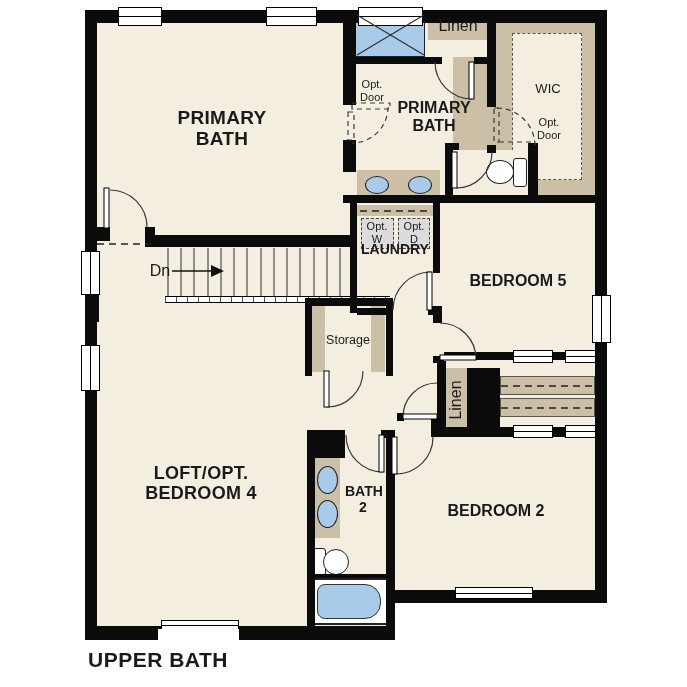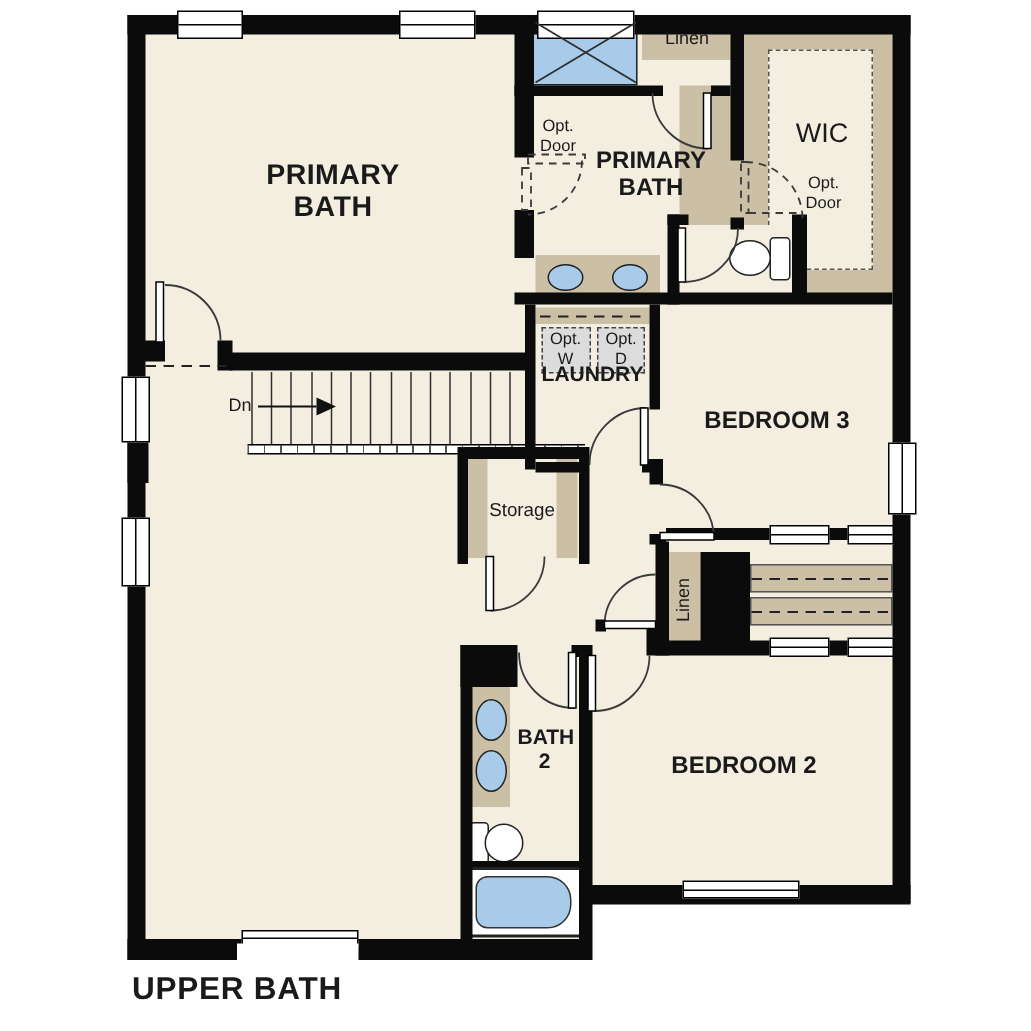--- a/index.html
+++ b/index.html
@@ -11,21 +11,21 @@
   .tan{position:absolute;background:#cbbfa5;}
   .win{position:absolute;background:#ffffff;border:1px solid #000;}
   .win i{position:absolute;background:#000;display:block;}
   .win.h i{left:0;right:0;top:45%;height:1px;}
   .win.v i{top:0;bottom:0;left:45%;width:1px;}
   .sink{position:absolute;background:#a9cbea;border:1.5px solid #222;border-radius:50%;}
   .lbl{position:absolute;transform:translate(-50%,-50%);text-align:center;line-height:1.12;white-space:pre-line;}
   .room-lg{font-weight:bold;font-size:19px;letter-spacing:.3px;}
   .room-md{font-weight:bold;font-size:16px;}
   .room-sm{font-weight:bold;font-size:14px;}
-  .small{font-size:12px;}
+  .small{font-size:16px;}
   .tiny{font-size:11px;line-height:1.15;}
   .vert{writing-mode:vertical-rl;transform:translate(-50%,-50%) rotate(180deg);}
   .graybox{position:absolute;background:#dcdcdc;border:1.5px dashed #444;box-sizing:border-box;}
   .dashedbox{position:absolute;border:1.5px dashed #555;box-sizing:border-box;}
   .shelf{position:absolute;background:#cbbfa5;border:1px solid #555;box-sizing:border-box;}
   .white{position:absolute;background:#fff;}
   .fix{position:absolute;background:#fff;border:1.6px solid #222;box-sizing:border-box;}
   .railing{position:absolute;height:7px;border-top:1.6px solid #000;border-bottom:1.6px solid #000;
            background:repeating-linear-gradient(90deg,#555 0 1px,#fff 1px 11px);box-sizing:border-box;}
   svg{position:absolute;left:0;top:0;pointer-events:none;}
@@ -223,24 +223,25 @@
       <rect x="324" y="371" width="5" height="36"></rect>
       <rect x="440" y="355" width="36" height="5"></rect>
       <rect x="403" y="414" width="34" height="5"></rect>
       <rect x="392" y="437" width="5" height="37"></rect>
       <rect x="379" y="435" width="5" height="37"></rect>
     </g>
   </svg>
 
   <div class="lbl room-lg" style="left:222px;top:128px;width:105px;">PRIMARY BATH</div>
   <div class="lbl room-md" style="left:434px;top:117px;width:90px;">PRIMARY BATH</div>
-  <div class="lbl small" style="left:548px;top:89px;font-size:18px;">WIC</div>
+  <div class="lbl small" style="left:548px;top:89px;font-size:13px;">WIC</div>
   <div class="lbl room-sm" style="left:395px;top:250px;">LAUNDRY</div>
-  <div class="lbl room-md" style="left:518px;top:281px;white-space:nowrap;">BEDROOM 3</div>
+  <div class="lbl room-md" style="left:518px;top:281px;white-space:nowrap;">BEDROOM 5</div>
   <div class="lbl room-md" style="left:496px;top:511px;white-space:nowrap;">BEDROOM 2</div>
+  <div class="lbl room-lg" style="left:201px;top:483px;width:125px;font-size:18px;">LOFT/OPT. BEDROOM 4</div>
   <div class="lbl room-sm" style="left:363px;top:500px;width:36px;">BATH 2</div>
 
   <div class="lbl small" style="left:458px;top:26px;">Linen</div>
   <div class="lbl small vert" style="left:456px;top:400px;">Linen</div>
   <div class="lbl small" style="left:348px;top:340px;font-size:12.5px;">Storage</div>
   <div class="lbl tiny" style="left:372px;top:91px;width:32px;">Opt. Door</div>
   <div class="lbl tiny" style="left:549px;top:129px;width:32px;">Opt. Door</div>
   <div class="lbl tiny" style="left:377px;top:233px;width:24px;">Opt. W</div>
   <div class="lbl tiny" style="left:414px;top:233px;width:24px;">Opt. D</div>
   <div class="lbl small" style="left:160px;top:271px;">Dn</div>

